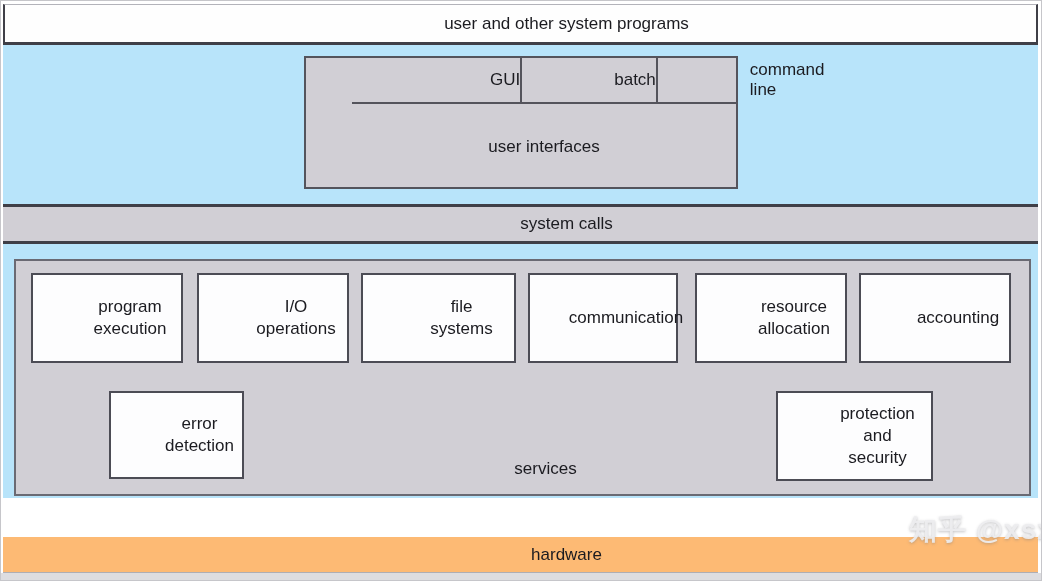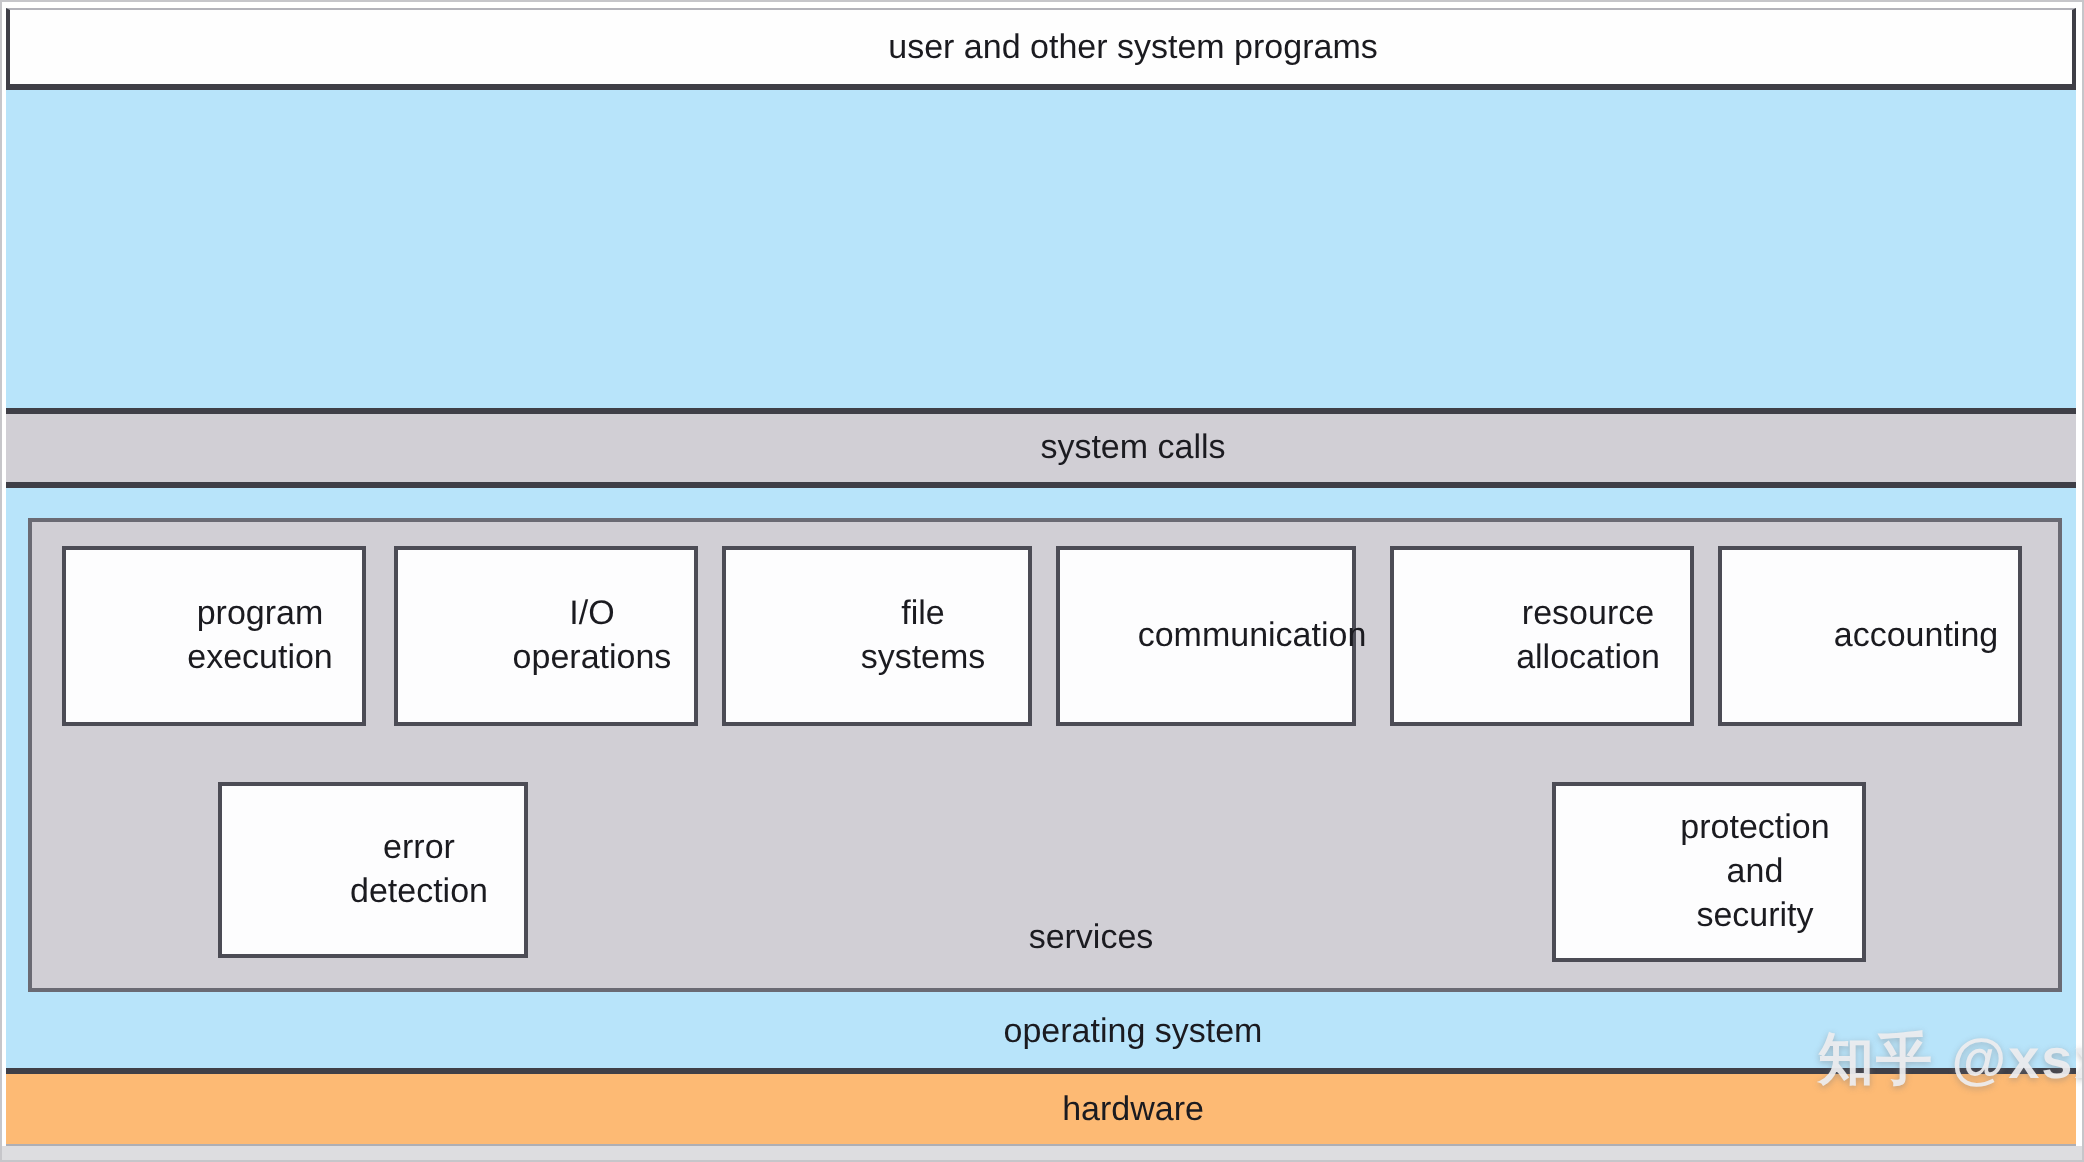--- a/index.html
+++ b/index.html
@@ -107,21 +107,21 @@
     font-size: 17px;
     line-height: 1.28;
     white-space: pre-line;
   }
   .svc-1 { left: 30px;  top: 272px; width: 152px; height: 90px; }
   .svc-2 { left: 196px; top: 272px; width: 152px; height: 90px; }
   .svc-3 { left: 360px; top: 272px; width: 155px; height: 90px; }
   .svc-4 { left: 527px; top: 272px; width: 150px; height: 90px; }
   .svc-5 { left: 694px; top: 272px; width: 152px; height: 90px; }
   .svc-6 { left: 858px; top: 272px; width: 152px; height: 90px; }
-  .svc-7 { left: 108px; top: 390px; width: 155px; height: 88px; }
+  .svc-7 { left: 108px; top: 390px; width: 135px; height: 88px; }
   .svc-8 { left: 775px; top: 390px; width: 157px; height: 90px; }
 
   .services-label {
     position: absolute;
     left: 13px; top: 458px;
     width: 1017px;
     text-align: center;
     font-size: 17px;
   }
 
@@ -162,20 +162,34 @@
 <body>
 
 <div class="stage" style="--sky:#b8e4fa; --gray:#d1cfd5;">
 
   <div class="band band-top">
     <span>user and other system programs</span>
   </div>
 
   <div class="blue-upper"></div>
 
+  <div class="ui-box">
+    <div class="ui-cells">
+      <div class="ui-cell">
+        <span>GUI</span>
+      </div>
+      <div class="ui-cell">
+        <span>batch</span>
+      </div>
+      <div class="ui-cell">
+        <span>command line</span>
+      </div>
+    </div>
+    <div class="ui-label">user interfaces</div>
+  </div>
 
   <div class="band syscalls">
     <span>system calls</span>
   </div>
 
   <div class="blue-lower"></div>
 
   <div class="services-box"></div>
 
   <div class="svc svc-1">program
@@ -190,23 +204,20 @@
   <div class="svc svc-6">accounting</div>
 
   <div class="svc svc-7">error
 detection</div>
   <div class="svc svc-8">protection
 and
 security</div>
 
   <div class="services-label">services</div>
 
-  <div class="band os-band">
-    <span>operating system</span>
-  </div>
 
   <div class="band hw-band">
     <span>hardware</span>
   </div>
 
   <div class="bottom-strip"></div>
 
   <div class="watermark">知乎 @xsx</div>
 
 </div>

